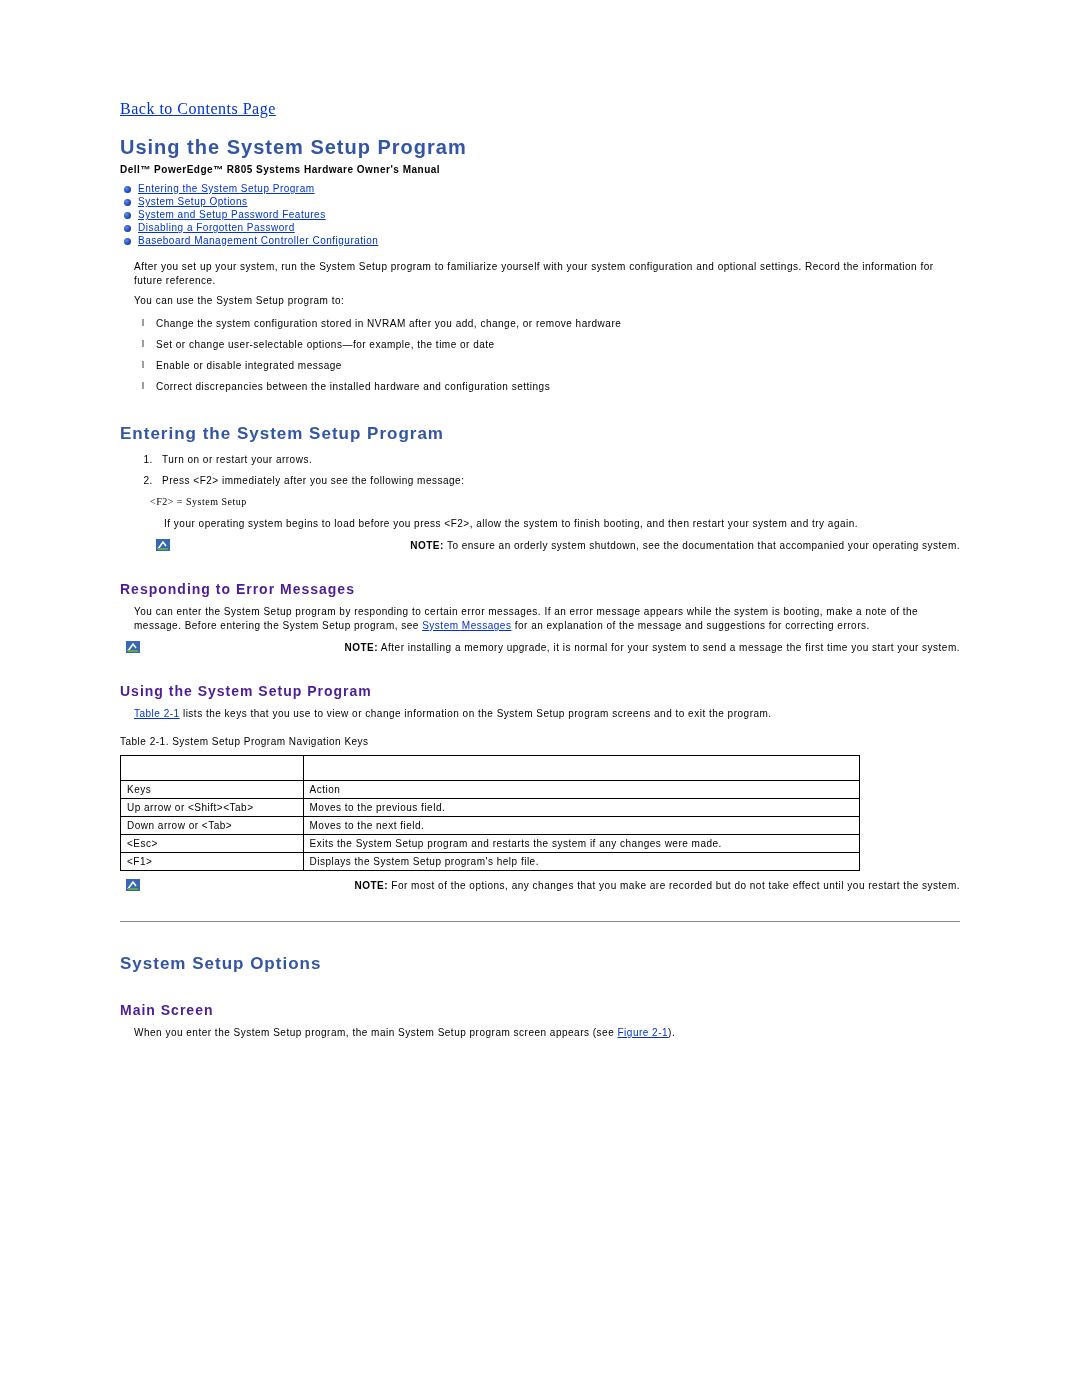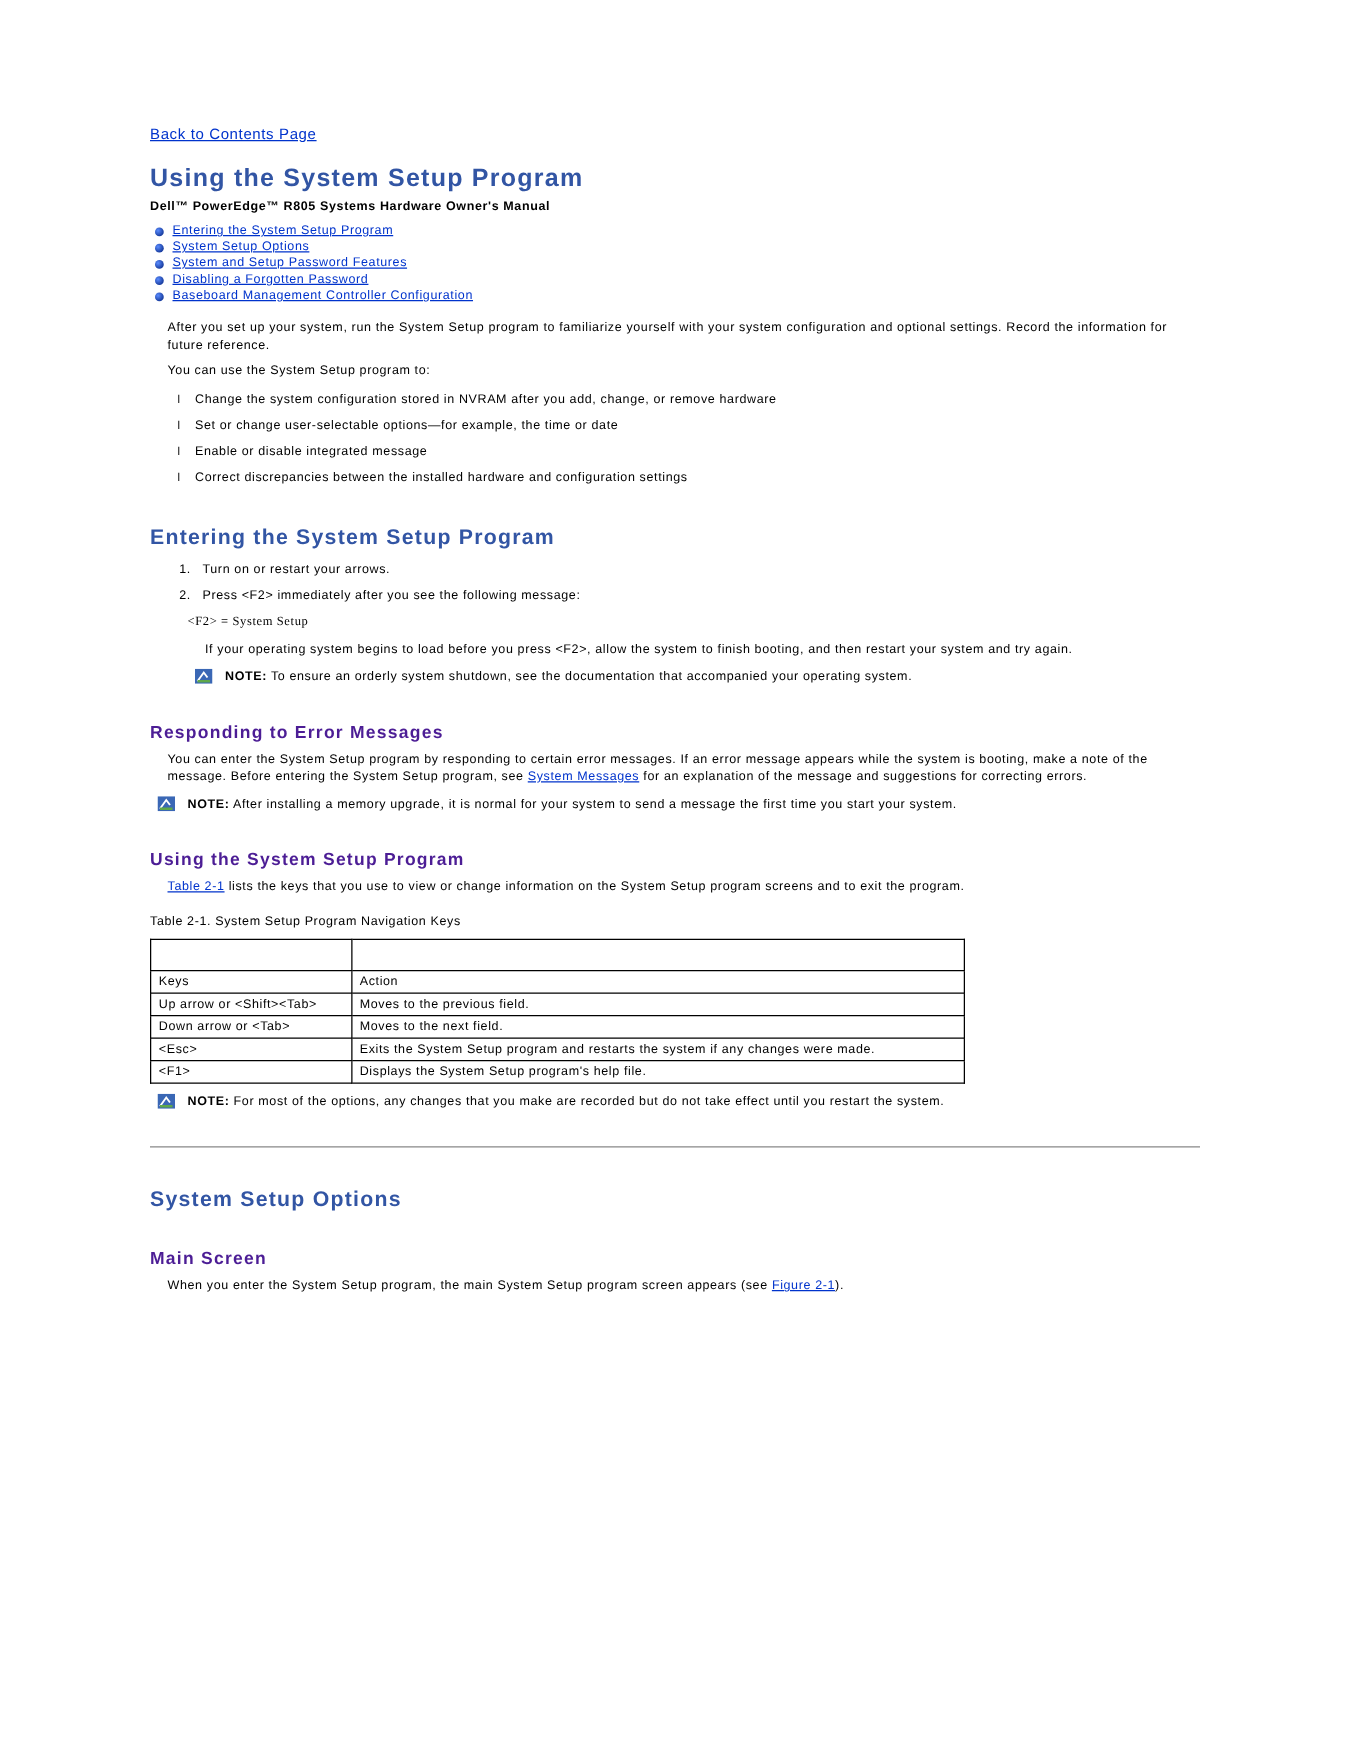--- a/index.html
+++ b/index.html
@@ -9,23 +9,24 @@
     margin: 0;
     padding: 100px 120px 40px 120px;
     background: #fff;
     letter-spacing: 0.5px;
   }
   a {
     color: #0033cc;
     text-decoration: underline;
   }
   .back-link {
-    font-size: 12px;
+    font-size: 16px;
     margin-bottom: 18px;
     display: block;
+    font-family: Liberation Serif, serif;
   }
   h1.page-title {
     color: #3255a4;
     font-size: 20px;
     font-weight: bold;
     margin: 0 0 4px 0;
     letter-spacing: 1px;
   }
   .subtitle {
     font-weight: bold;
@@ -100,20 +101,21 @@
     font-size: 14px;
     font-weight: bold;
     margin: 28px 0 8px 0;
     letter-spacing: 1px;
   }
   .note-row {
     margin: 8px 0;
     padding-left: 30px;
     position: relative;
     line-height: 1.4;
+    text-align: right;
   }
   .note-icon {
     position: absolute;
     left: 6px;
     top: 0;
     width: 14px;
     height: 12px;
   }
   .note-icon svg { display: block; }
   .note-label { font-weight: bold; }
@@ -121,21 +123,21 @@
     border: none;
     border-top: 1px solid #888;
     margin: 28px 0;
   }
   .table-caption {
     margin: 14px 0 6px 0;
     font-weight: normal;
   }
   table.keys {
     border-collapse: collapse;
-    width: 652px;
+    width: 740px;
     font-size: 10px;
     padding-left: 40px;
   }
   table.keys th, table.keys td {
     border: 1px solid #000;
     padding: 3px 6px;
     text-align: left;
     vertical-align: top;
   }
   table.keys tr.spacer td {

